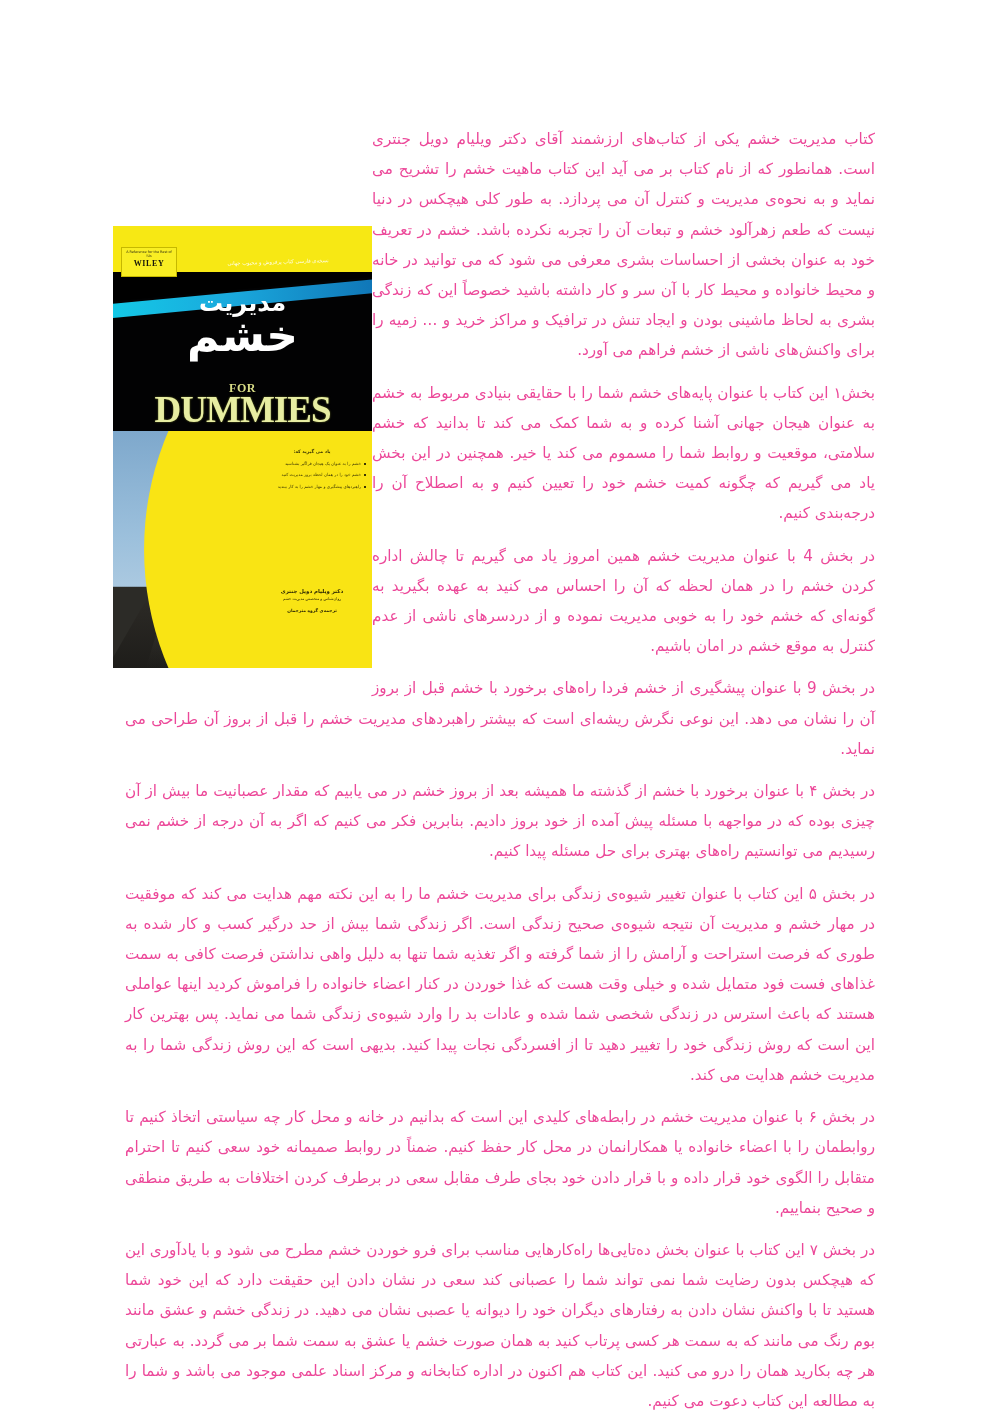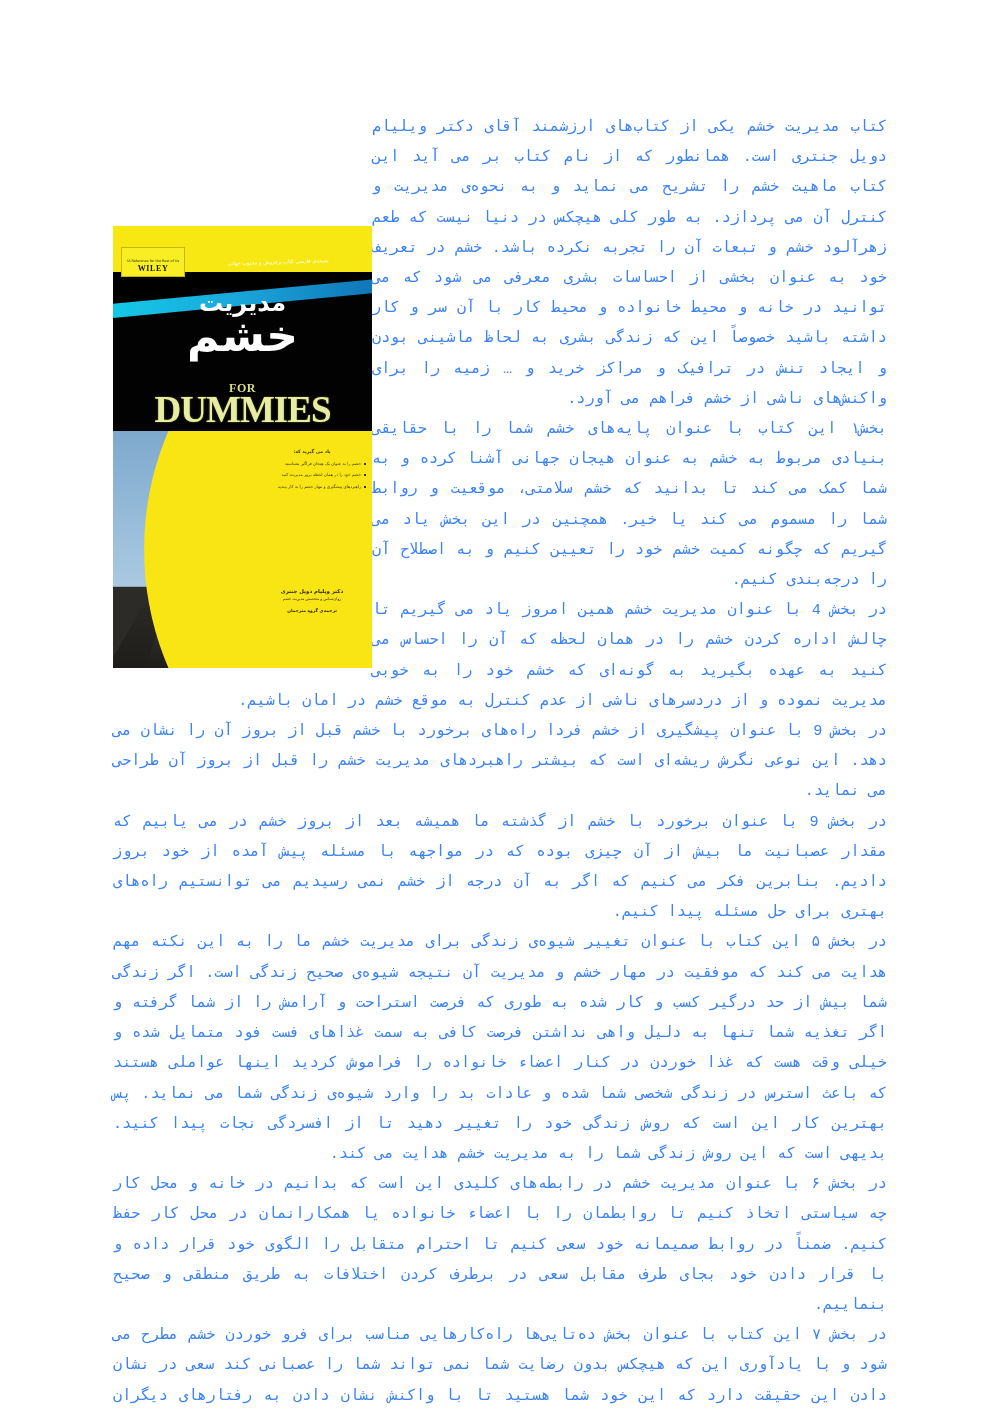--- a/index.html
+++ b/index.html
@@ -78,26 +78,26 @@
     transform-origin: right center;
     white-space: nowrap;
     text-align: center;
     opacity: .92;
   }
 
   .wiley-box {
     position: absolute;
     left: 8px;
     top: 21px;
-    width: 64px;
+    width: 56px;
     height: 30px;
     background: #f9ee23;
     border: 1px solid #c6b800;
     box-sizing: border-box;
-    padding: 11px 2px 0 2px;
+    padding: 2px 2px 0 2px;
     text-align: center;
     z-index: 4;
   }
   .wiley-sub {
     font-size: 3.4px;
     line-height: 4.1px;
     color: #2c2a12;
     display: block;
     overflow: hidden;
   }
@@ -279,29 +279,28 @@
   .translator {
     display: block;
     font-size: 4.4px;
     line-height: 6px;
     margin-top: 7px;
     font-weight: 700;
   }
 
   
   p.para {
-    margin: 0;
+    margin: 12px;
     font-size: 15.2px;
     line-height: 30.2px;
-    color: #3b82f6;
+    color: #ec4899;
     text-align: justify;
     text-justify: inter-word;
     direction: rtl;
     font-weight: 400;
-    font-family: Liberation Mono, monospace;
   }
   p.para + p.para { margin-top: 0; }
 </style>
 </head>
 <body>
 
 <div class="page">
   <div class="content">
 
     <figure class="book-cover">
@@ -345,19 +344,19 @@
           <span class="author-sub">روان‌شناس و متخصص مدیریت خشم</span>
           <span class="translator">ترجمه‌ی گروه مترجمان</span>
         </div>
       </div>
     </figure>
 
     <p class="para">کتاب مدیریت خشم یکی از کتاب‌های ارزشمند آقای دکتر ویلیام دویل جنتری است. همانطور که از نام کتاب بر می آید این کتاب ماهیت خشم را تشریح می نماید و به نحوه‌ی مدیریت و کنترل آن می پردازد. به طور کلی هیچکس در دنیا نیست که طعم زهرآلود خشم و تبعات آن را تجربه نکرده باشد. خشم در تعریف خود به عنوان بخشی از احساسات بشری معرفی می شود که می توانید در خانه و محیط خانواده و محیط کار با آن سر و کار داشته باشید خصوصاً این که زندگی بشری به لحاظ ماشینی بودن و ایجاد تنش در ترافیک و مراکز خرید و … زمیه را برای واکنش‌های ناشی از خشم فراهم می آورد.</p>
     <p class="para">بخش۱ این کتاب با عنوان پایه‌های خشم شما را با حقایقی بنیادی مربوط به خشم به عنوان هیجان جهانی آشنا کرده و به شما کمک می کند تا بدانید که خشم سلامتی، موقعیت و روابط شما را مسموم می کند یا خیر. همچنین در این بخش یاد می گیریم که چگونه کمیت خشم خود را تعیین کنیم و به اصطلاح آن را درجه‌بندی کنیم.</p>
     <p class="para">در بخش 4 با عنوان مدیریت خشم همین امروز یاد می گیریم تا چالش اداره کردن خشم را در همان لحظه که آن را احساس می کنید به عهده بگیرید به گونه‌ای که خشم خود را به خوبی مدیریت نموده و از دردسرهای ناشی از عدم کنترل به موقع خشم در امان باشیم.</p>
     <p class="para">در بخش 9 با عنوان پیشگیری از خشم فردا راه‌های برخورد با خشم قبل از بروز آن را نشان می دهد. این نوعی نگرش ریشه‌ای است که بیشتر راهبردهای مدیریت خشم را قبل از بروز آن طراحی می نماید.</p>
-    <p class="para">در بخش 9 با عنوان برخورد با خشم از گذشته ما همیشه بعد از بروز خشم در می یابیم که مقدار عصبانیت ما بیش از آن چیزی بوده که در مواجهه با مسئله پیش آمده از خود بروز دادیم. بنابرین فکر می کنیم که اگر به آن درجه از خشم نمی رسیدیم می توانستیم راه‌های بهتری برای حل مسئله پیدا کنیم.</p>
+    <p class="para">در بخش ۴ با عنوان برخورد با خشم از گذشته ما همیشه بعد از بروز خشم در می یابیم که مقدار عصبانیت ما بیش از آن چیزی بوده که در مواجهه با مسئله پیش آمده از خود بروز دادیم. بنابرین فکر می کنیم که اگر به آن درجه از خشم نمی رسیدیم می توانستیم راه‌های بهتری برای حل مسئله پیدا کنیم.</p>
     <p class="para">در بخش ۵ این کتاب با عنوان تغییر شیوه‌ی زندگی برای مدیریت خشم ما را به این نکته مهم هدایت می کند که موفقیت در مهار خشم و مدیریت آن نتیجه شیوه‌ی صحیح زندگی است. اگر زندگی شما بیش از حد درگیر کسب و کار شده به طوری که فرصت استراحت و آرامش را از شما گرفته و اگر تغذیه شما تنها به دلیل واهی نداشتن فرصت کافی به سمت غذاهای فست فود  متمایل شده و خیلی وقت هست که غذا خوردن در کنار اعضاء خانواده را فراموش کردید اینها عواملی هستند که باعث استرس در زندگی شخصی شما شده و  عادات بد را وارد شیوه‌ی زندگی شما می نماید. پس بهترین کار این است که روش زندگی خود را تغییر دهید تا از افسردگی نجات پیدا کنید. بدیهی است که این روش زندگی شما را به مدیریت خشم هدایت می کند.</p>
     <p class="para">در بخش ۶ با عنوان مدیریت خشم در رابطه‌های کلیدی این است که بدانیم در خانه و محل کار چه سیاستی اتخاذ کنیم تا روابطمان را با اعضاء خانواده یا همکارانمان در محل کار حفظ کنیم. ضمناً در روابط صمیمانه خود سعی کنیم تا احترام متقابل را الگوی خود قرار داده و با قرار دادن خود بجای طرف مقابل سعی در برطرف کردن اختلافات به طریق منطقی و صحیح بنماییم.</p>
     <p class="para">در بخش ۷ این کتاب با عنوان بخش ده‌تایی‌ها راه‌کارهایی مناسب برای فرو خوردن خشم مطرح می شود و با یادآوری این که هیچکس بدون رضایت شما نمی تواند شما را عصبانی کند سعی در نشان دادن این حقیقت دارد که این خود شما هستید تا با واکنش نشان دادن به رفتارهای دیگران خود را دیوانه یا عصبی نشان می دهید. در زندگی خشم و عشق مانند بوم رنگ می مانند که به سمت هر کسی پرتاب کنید به همان صورت خشم یا عشق به سمت شما بر می گردد. به عبارتی هر چه بکارید همان را درو می کنید. این کتاب هم اکنون در اداره کتابخانه و مرکز اسناد علمی موجود می باشد و شما را به مطالعه این کتاب دعوت می کنیم.</p>
 
   </div>
 </div>
 
 </body></html>

